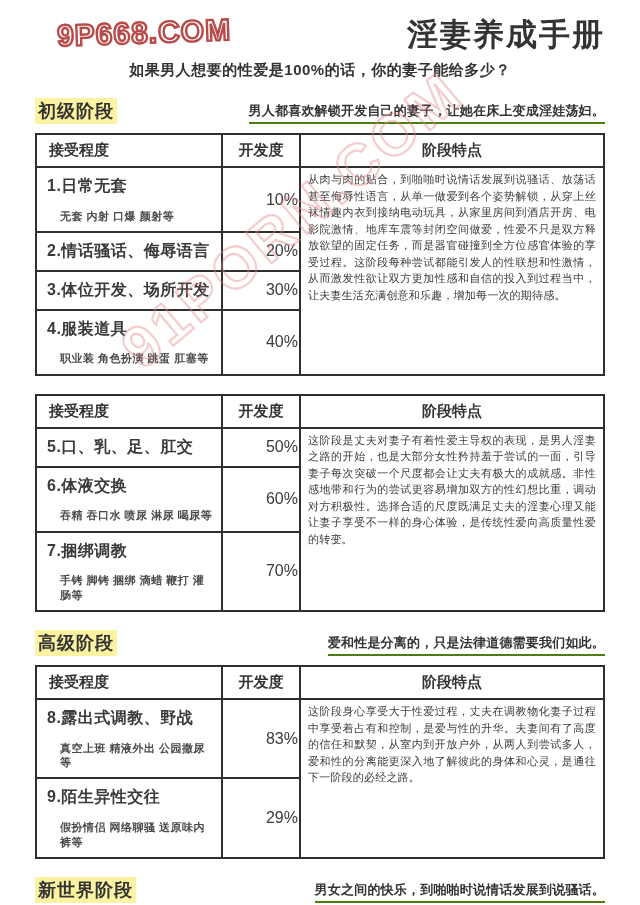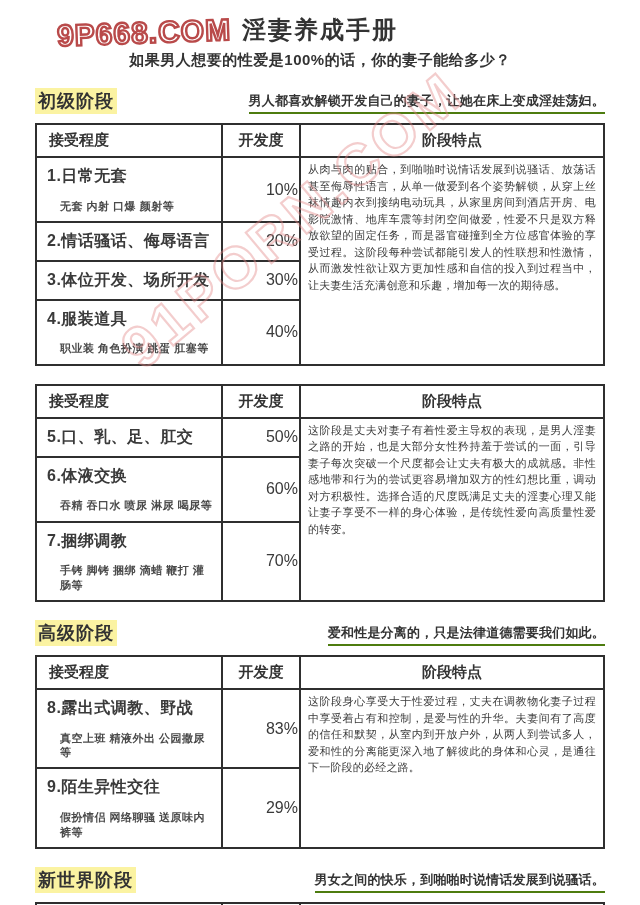--- a/index.html
+++ b/index.html
@@ -9,22 +9,22 @@
     font-family:"Liberation Sans","DejaVu Sans",sans-serif;
     color:#3a3a3a;
     position:relative;
     overflow:hidden;
   }
   .page{padding:14px 35px 0 35px;position:relative;}
 
   
   .header{text-align:center;position:relative;}
   .page-title{
-    font-size:24px;font-weight:700;letter-spacing:2px;
-    position:relative;z-index:2;color:#333;
+    font-size:31px;font-weight:700;letter-spacing:2px;
+    position:relative;z-index:2;color:#333;text-align:right;
   }
   .page-subtitle{
     font-size:15px;font-weight:700;margin-top:5px;letter-spacing:.5px;color:#333;
   }
   .site-wm{
     position:absolute;left:57px;top:16px;z-index:1;
     font-size:30px;font-weight:900;letter-spacing:1px;
     color:#fff;
     -webkit-text-stroke:2.4px #b94a4a;
     text-shadow:0 0 1px #b94a4a;

